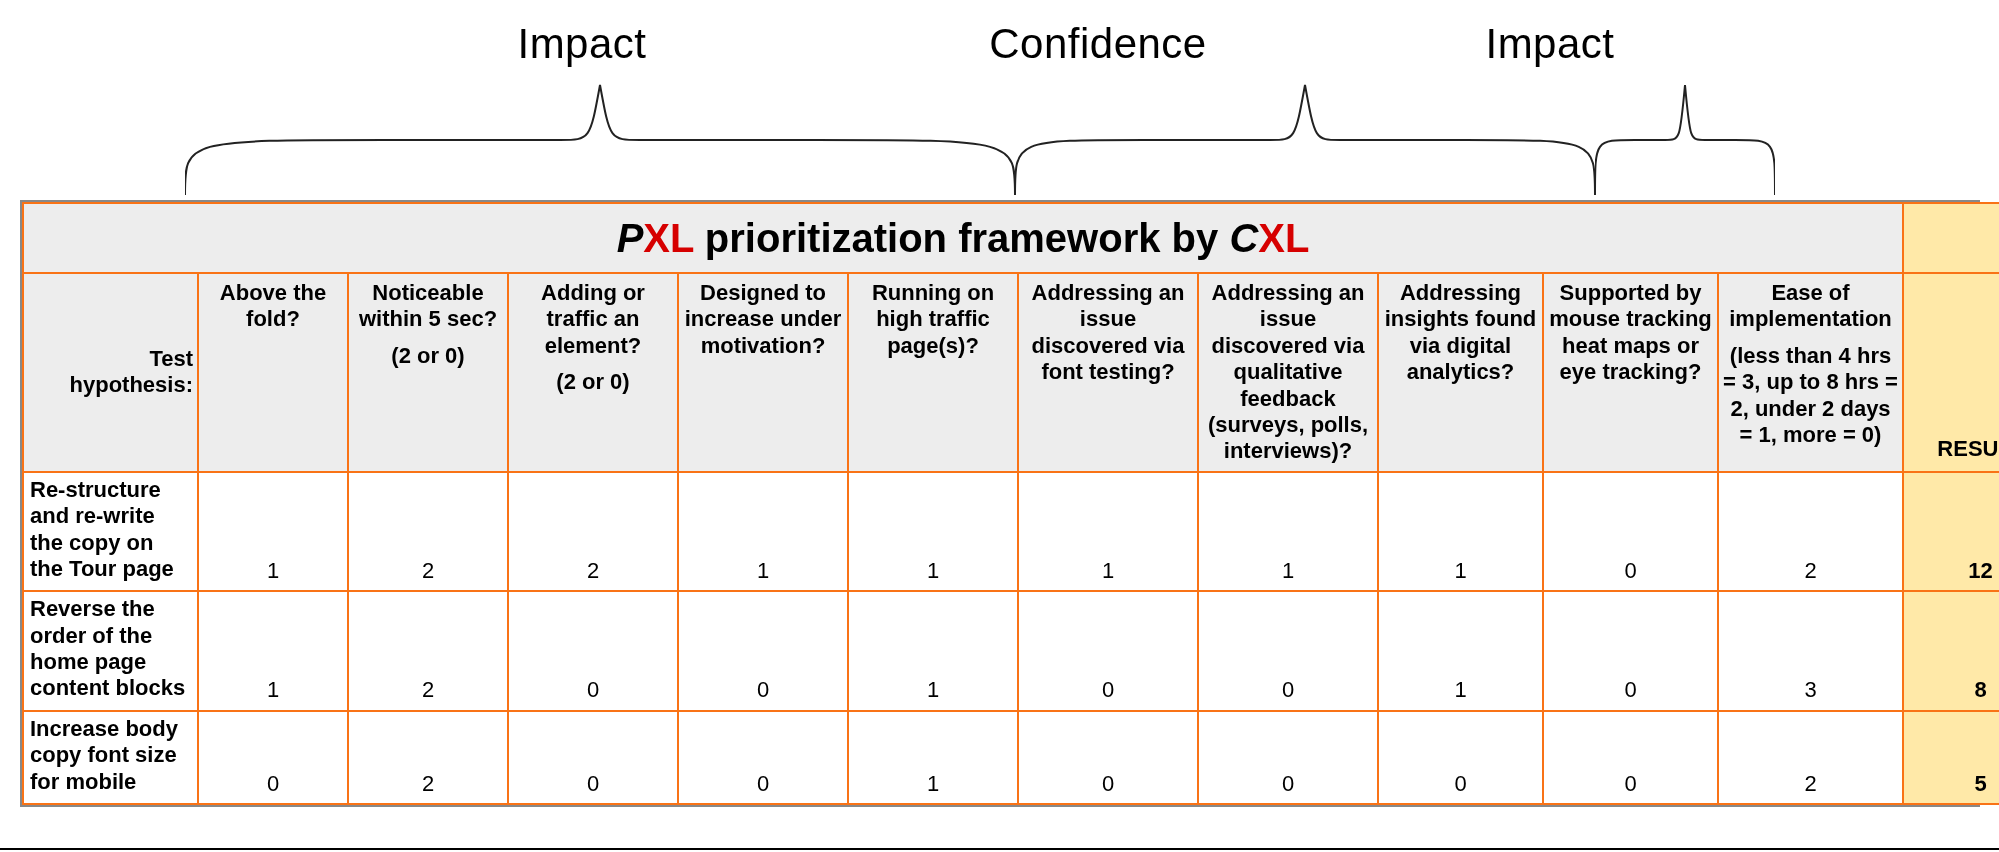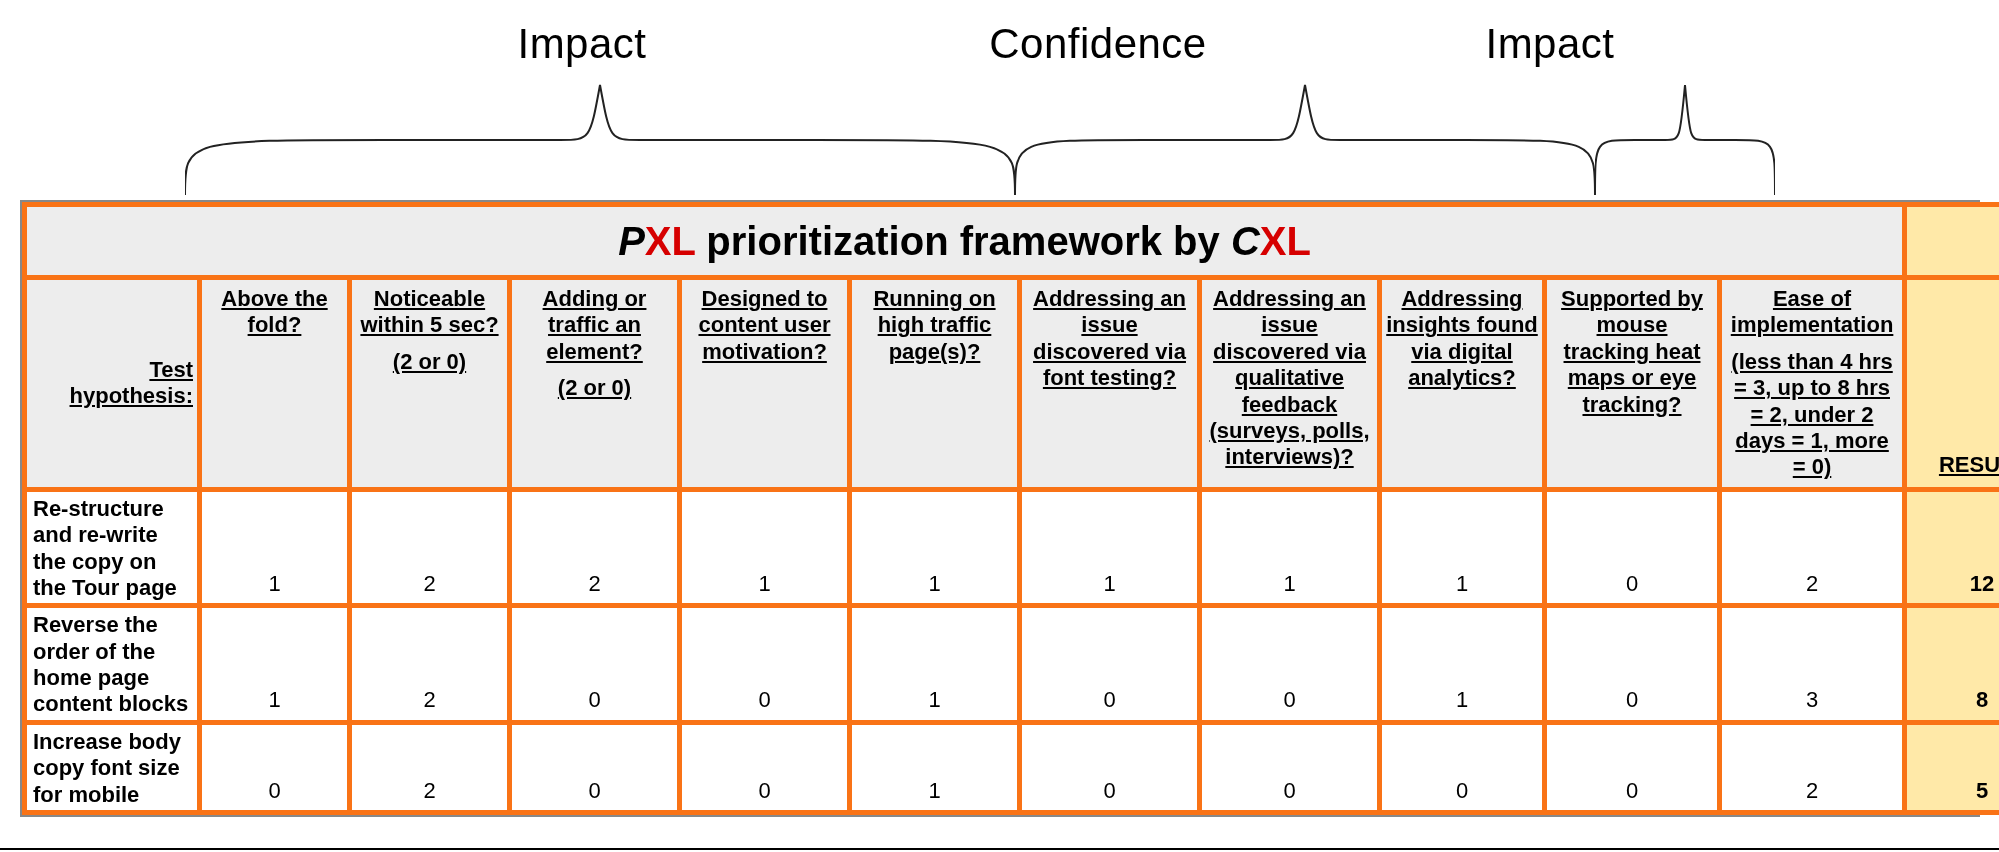--- a/index.html
+++ b/index.html
@@ -49,21 +49,21 @@
     width: 1960px;
     border: 2px solid #888;
     box-sizing: border-box;
   }
   table {
     border-collapse: collapse;
     width: 100%;
     table-layout: fixed;
   }
   th, td {
-    border: 5px solid #f97316;
+    border: 2px solid #f97316;
     padding: 4px 6px;
     vertical-align: top;
     font-size: 22px;
     line-height: 1.2;
   }
   thead tr.title-row td {
     background: #ededed;
     text-align: center;
     font-size: 40px;
     font-weight: 700;
@@ -73,21 +73,20 @@
   }
   thead tr.title-row td .italic { font-style: italic; }
   thead tr.title-row td .red { color: #d60000; font-style: normal; }
 
   thead tr.head-row th {
     background: #ededed;
     font-weight: 700;
     text-align: center;
     vertical-align: top;
     padding: 6px 4px;
-    text-decoration: underline;
   }
   thead tr.head-row th.first {
     text-align: right;
     vertical-align: middle;
   }
   thead tr.head-row th.result {
     background: #ffe9a8;
     vertical-align: bottom;
     padding-bottom: 8px;
   }
@@ -99,21 +98,21 @@
 
   tbody td {
     text-align: center;
     vertical-align: bottom;
     padding-bottom: 6px;
   }
   tbody td.hyp {
     text-align: left;
     font-weight: 700;
     vertical-align: top;
-    padding: 4px 6px 2px 6px;
+    padding: 4px 6px 8px 6px;
   }
   tbody td.result {
     background: #ffe9a8;
     font-weight: 700;
   }
   tbody tr { height: 90px; }
 
   
   .page-rule {
     position:absolute;
@@ -170,21 +169,21 @@
         <th class="first">Test hypothesis:</th>
         <th>Above the fold?</th>
         <th>
           <span>Noticeable within 5 sec?</span>
           <span class="sub">(2 or 0)</span>
         </th>
         <th>
           <span>Adding or traffic an element?</span>
           <span class="sub">(2 or 0)</span>
         </th>
-        <th>Designed to content user motivation?</th>
+        <th>Designed to increase under motivation?</th>
         <th>Running on high traffic page(s)?</th>
         <th>Addressing an issue discovered via font testing?</th>
         <th>Addressing an issue discovered via qualitative feedback (surveys, polls, interviews)?</th>
         <th>Addressing insights found via digital analytics?</th>
         <th>Supported by mouse tracking heat maps or eye tracking?</th>
         <th>
           <span>Ease of implementation</span>
           <span class="sub">(less than 4 hrs = 3, up to 8 hrs = 2, under 2 days = 1, more = 0)</span>
         </th>
         <th class="result">RESULT</th>

